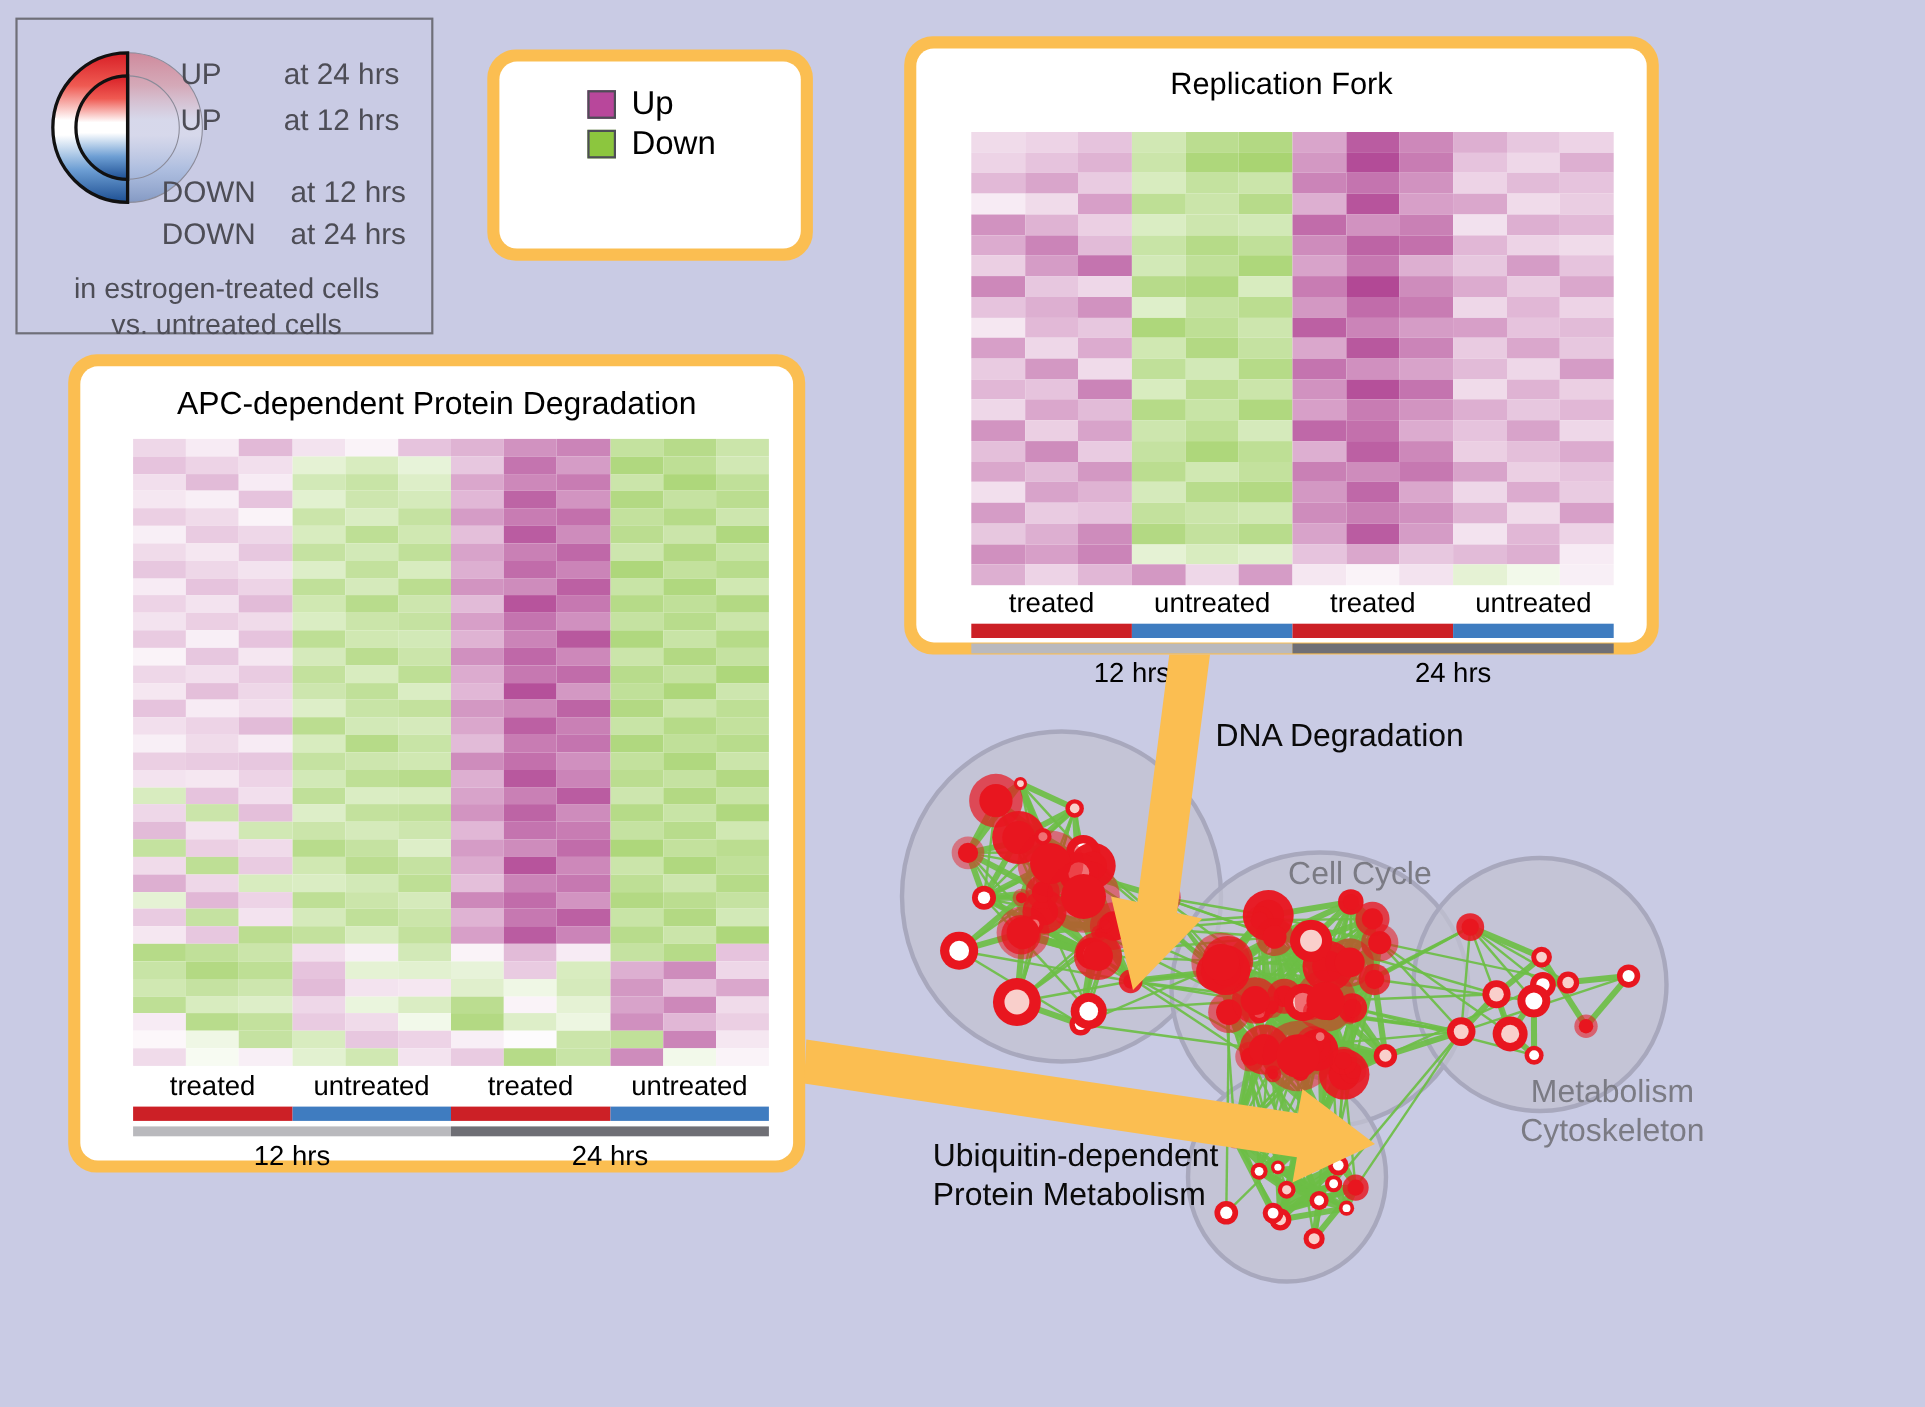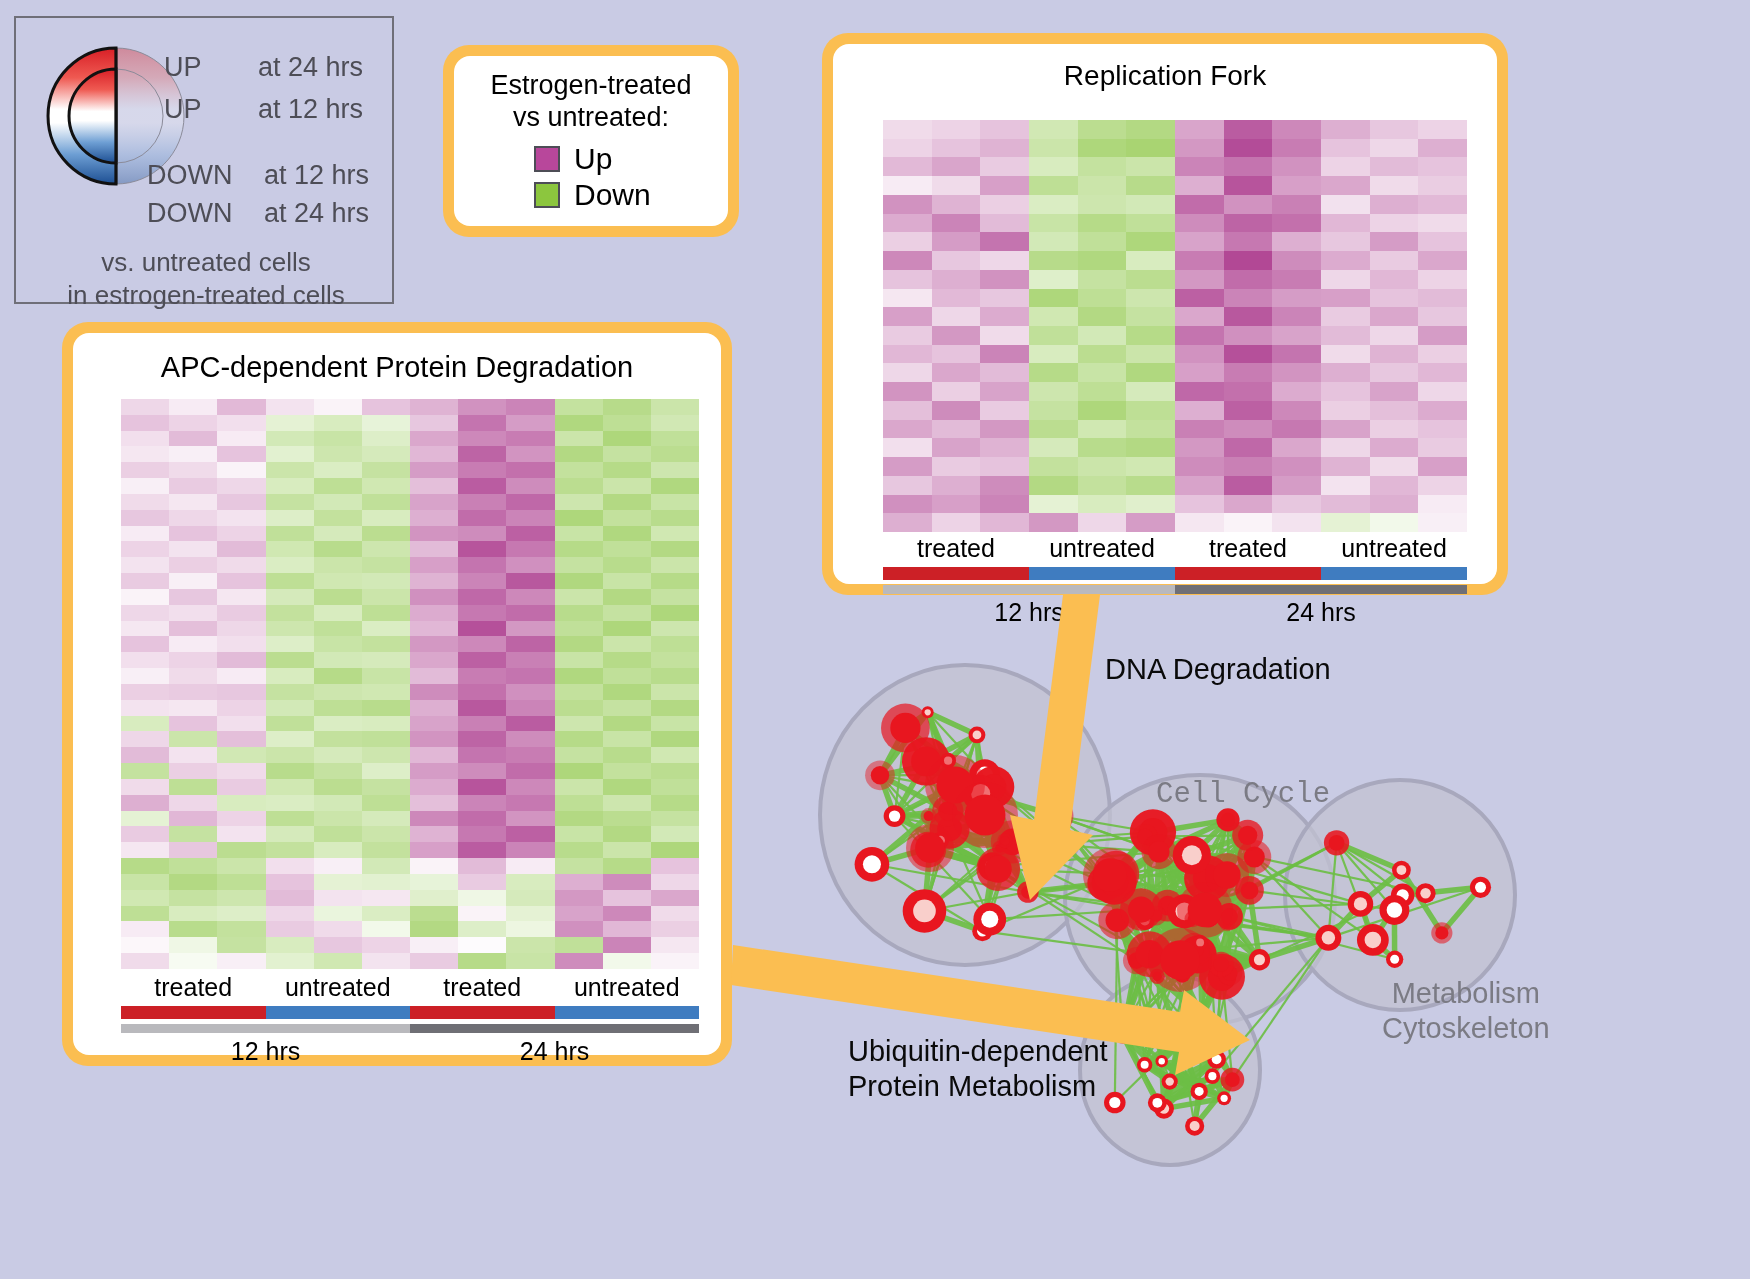--- a/index.html
+++ b/index.html
@@ -109,31 +109,27 @@
     <div class="wheel-row" style="left:148px;top:78px;">UP</div>
     <div class="wheel-row" style="left:242px;top:78px;">at 12 hrs</div>
 
     <div class="wheel-row" style="left:131px;top:144px;">DOWN</div>
     <div class="wheel-row" style="left:248px;top:144px;">at 12 hrs</div>
 
     <div class="wheel-row" style="left:131px;top:182px;">DOWN</div>
     <div class="wheel-row" style="left:248px;top:182px;">at 24 hrs</div>
 
     <div class="legend-foot">
+      <div>in estrogen-treated cells</div>
       <div>vs. untreated cells</div>
-      <div>in estrogen-treated cells</div>
     </div>
   </div>
 
   <div class="panel" id="legend-updown">
     <div class="panel-inner">
-      <div class="lu-title">
-        <div>Estrogen-treated</div>
-        <div>vs untreated:</div>
-      </div>
       <div class="lu-rows">
         <div class="lu-row">
           <span class="lu-sw" id="sw-up" style="background: rgb(184, 71, 155);"></span>
           <span class="lu-lab">Up</span>
         </div>
         <div class="lu-row">
           <span class="lu-sw" id="sw-down" style="background: rgb(140, 198, 62);"></span>
           <span class="lu-lab">Down</span>
         </div>
       </div>
@@ -1825,21 +1821,21 @@
         <g>
           <circle cx="400" cy="350" r="32" fill="#e8161f" fill-opacity="0.51"></circle>
           <circle cx="400" cy="350" r="19.84" fill="#e8161f"></circle>
         </g>
         <g>
           <circle cx="447" cy="265" r="22" fill="#e8161f" fill-opacity="0.51"></circle>
           <circle cx="447" cy="265" r="13.64" fill="#e8161f"></circle>
         </g>
       </svg>
     <div class="net-label dark" style="left:325px;top:42px;">DNA Degradation</div>
-    <div class="net-label gray" style="left:376px;top:168px;font-family:Liberation Mono, monospace;">Cell Cycle</div>
+    <div class="net-label gray" style="left:391px;top:168px;">Cell Cycle</div>
     <div class="net-label gray" style="left:602px;top:366px;text-align:center;">Metabolism
 Cytoskeleton</div>
     <div class="net-label dark" style="left:68px;top:424px;">Ubiquitin-dependent
 Protein Metabolism</div>
   </div>
 
   <svg class="fig" id="arrows" width="1750" height="1279" style="pointer-events:none;">
 
     <path d="M1063,595 L1100,595 L1070,830 L1093,835 L1030,900 L1010,815 L1034,820 Z" fill="#fbbe51"></path>
 

